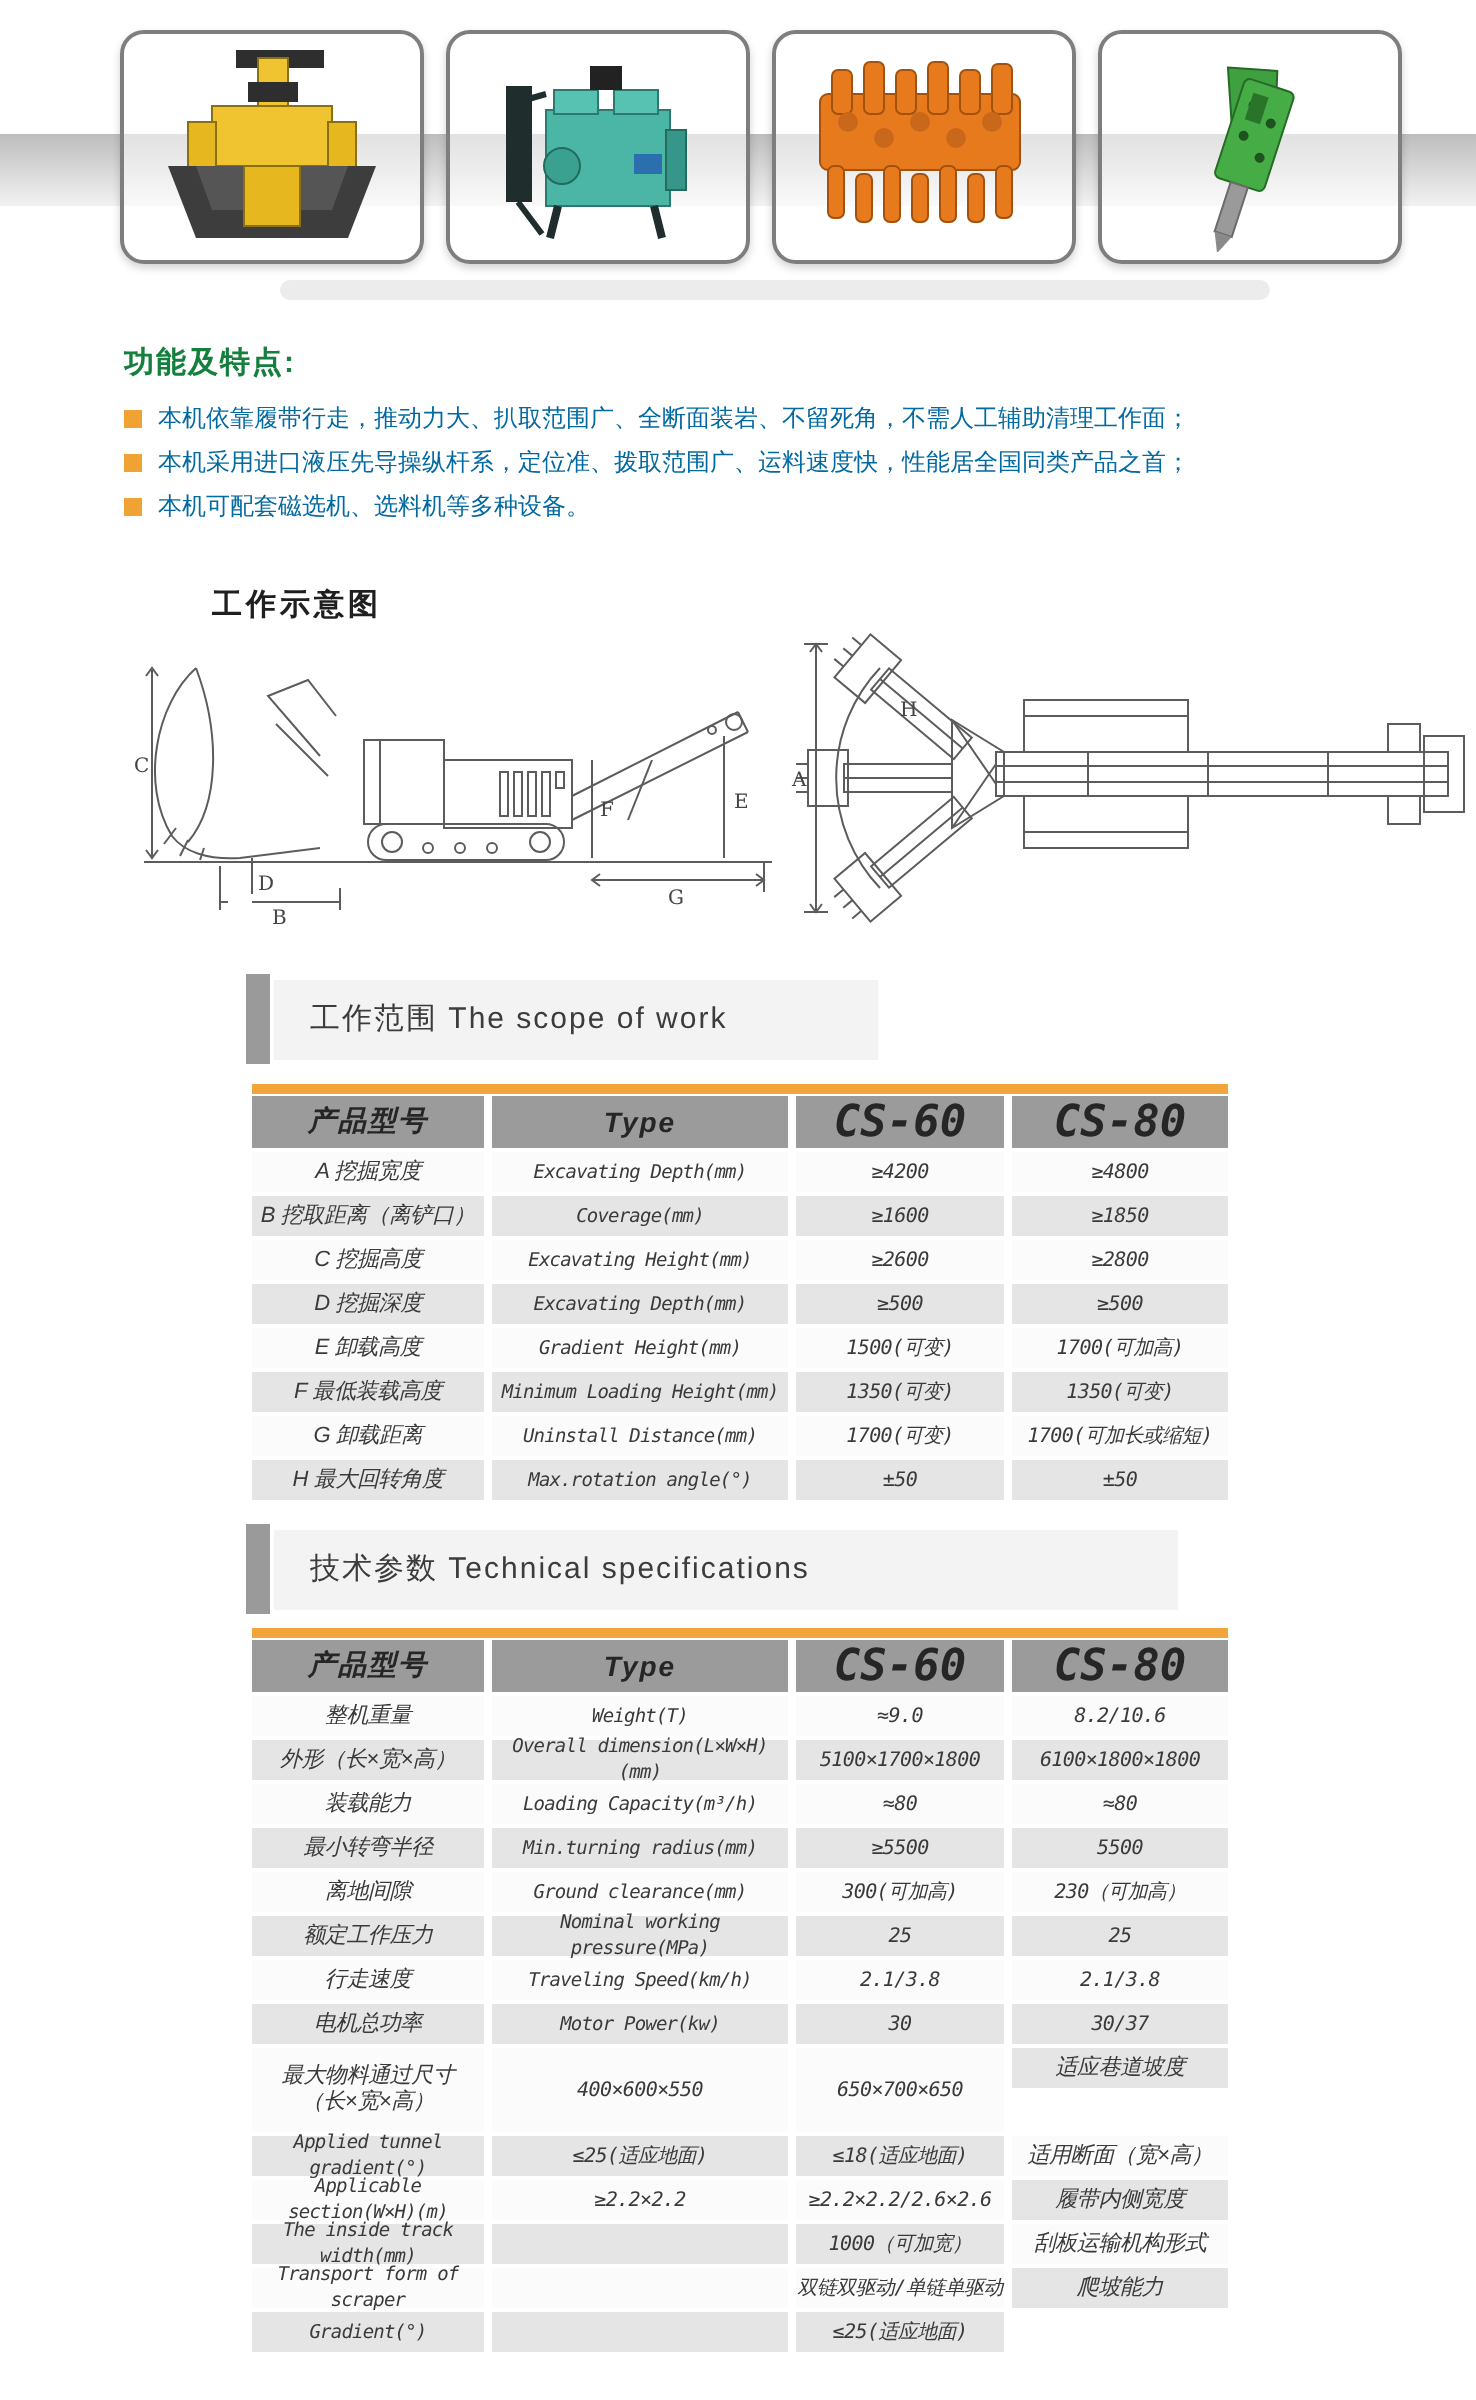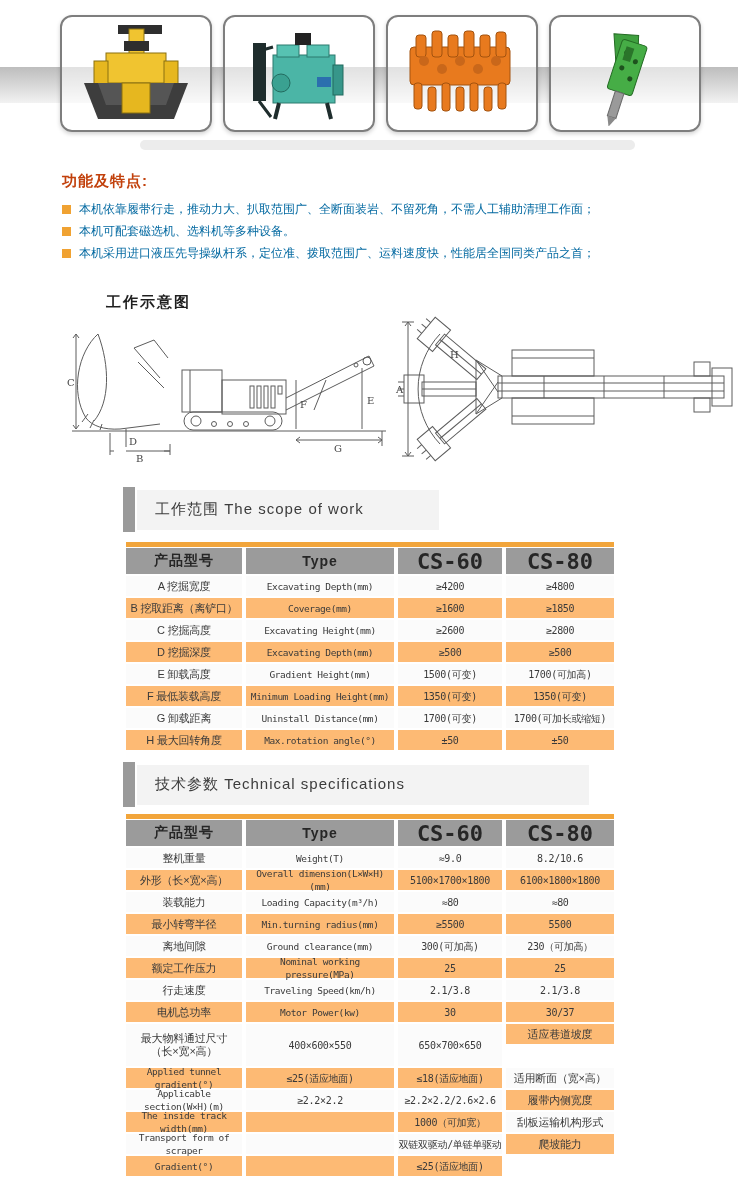--- a/index.html
+++ b/index.html
@@ -17,51 +17,51 @@
   .under-strip{left:140px;top:140px;width:495px;height:10px;background:#ececec;border-radius:5px;}
 
   
   .cards{left:60px;top:15px;display:flex;gap:11px;}
   .card{width:148px;height:113px;border:2px solid #7e7e7e;border-radius:12px;
     background:rgba(255,255,255,0.55);box-shadow:0 2px 4px rgba(0,0,0,0.18);
     display:flex;align-items:center;justify-content:center;overflow:hidden;}
 
   
   .features{left:62px;top:172px;width:660px;}
-  .features h2{margin:0 0 11px 0;font-size:15px;color:#c2410c;letter-spacing:1px;}
+  .features h2{margin:0 0 11px 0;font-size:15px;color:#15803d;letter-spacing:1px;}
   .feat-item{display:flex;align-items:flex-start;margin-bottom:7px;font-size:12px;color:#0369a1;line-height:15px;}
   .feat-bullet{flex:0 0 9px;width:9px;height:9px;background:#f0a232;margin:3px 8px 0 0;}
 
   
   .diagram-title{left:106px;top:293px;font-size:15px;font-weight:bold;color:#1f1f1f;letter-spacing:2px;}
   .diag{stroke:#5c5c5c;fill:none;stroke-width:1;}
   .diag text{stroke:none;fill:#444;font-size:10px;font-family:"DejaVu Serif",serif;}
   .photo-svg{display:block;}
 
   
   .sec{display:flex;align-items:flex-start;}
   .sec-bar{width:12px;height:45px;background:#9a9a9a;}
   .sec-bg{margin-left:2px;height:40px;align-self:center;background:#f3f3f3;
     display:flex;align-items:center;padding-left:18px;box-sizing:border-box;
     font-size:15px;color:#3c3c3c;letter-spacing:1px;}
   .sec1 .sec-bg{width:302px;}
   .sec2 .sec-bg{width:452px;}
 
   
-  .spec-table{width:488px;}
+  .spec-table{width:488px;font-style:italic;}
   .orange-bar{height:5px;background:#f2a53b;margin-bottom:1px;}
   .tgrid{display:grid;grid-template-columns:116px 148px 104px 108px;column-gap:4px;row-gap:2px;}
   .cell{display:flex;align-items:center;justify-content:center;text-align:center;box-sizing:border-box;}
   .hcell{height:26px;background:#9b9b9b;color:#262626;font-weight:bold;font-size:14px;letter-spacing:1px;}
   .hcell.model{font-size:22px;font-family:"DejaVu Sans Mono",monospace;letter-spacing:0;}
   .dcell{height:20px;font-size:11px;color:#3a3a3a;letter-spacing:-0.2px;white-space:pre-line;line-height:13px;}
   .dcell.c1{font-family:"DejaVu Sans Mono",monospace;font-size:9.5px;letter-spacing:-0.4px;}
   .dcell.c2,.dcell.c3{font-family:"DejaVu Sans Mono",monospace;font-size:10px;letter-spacing:-0.3px;}
   .rowW{background:#fbfbfb;}
-  .rowG{background:#fdba74;}
+  .rowG{background:#e5e5e5;}
   .dcell.tall{height:42px;}
 </style>
 </head>
 <body>
 
 <div class="abs band"></div>
 <div class="abs under-strip"></div>
 
 <div class="abs cards">
   <div class="card">
@@ -137,25 +137,25 @@
 
 <div class="abs features">
   <h2>功能及特点:</h2>
   <div id="feature-list">
       <div class="feat-item">
         <span class="feat-bullet"></span>
         <span>本机依靠履带行走，推动力大、扒取范围广、全断面装岩、不留死角，不需人工辅助清理工作面；</span>
       </div>
       <div class="feat-item">
         <span class="feat-bullet"></span>
-        <span>本机可配套磁选机、选料机等多种设备。</span>
+        <span>本机采用进口液压先导操纵杆系，定位准、拨取范围广、运料速度快，性能居全国同类产品之首；</span>
       </div>
       <div class="feat-item">
         <span class="feat-bullet"></span>
-        <span>本机采用进口液压先导操纵杆系，定位准、拨取范围广、运料速度快，性能居全国同类产品之首；</span>
+        <span>本机可配套磁选机、选料机等多种设备。</span>
       </div>
     </div>
 </div>
 
 <div class="abs diagram-title">工作示意图</div>
 
 <svg class="abs diag" style="left:64px;top:318px;" width="332" height="148" viewBox="0 0 332 148">
   <line x1="8" y1="113" x2="322" y2="113"></line>
 
   <path d="M34 16 C14 34 6 74 22 100 C28 108 40 112 56 111 L96 106"></path>

